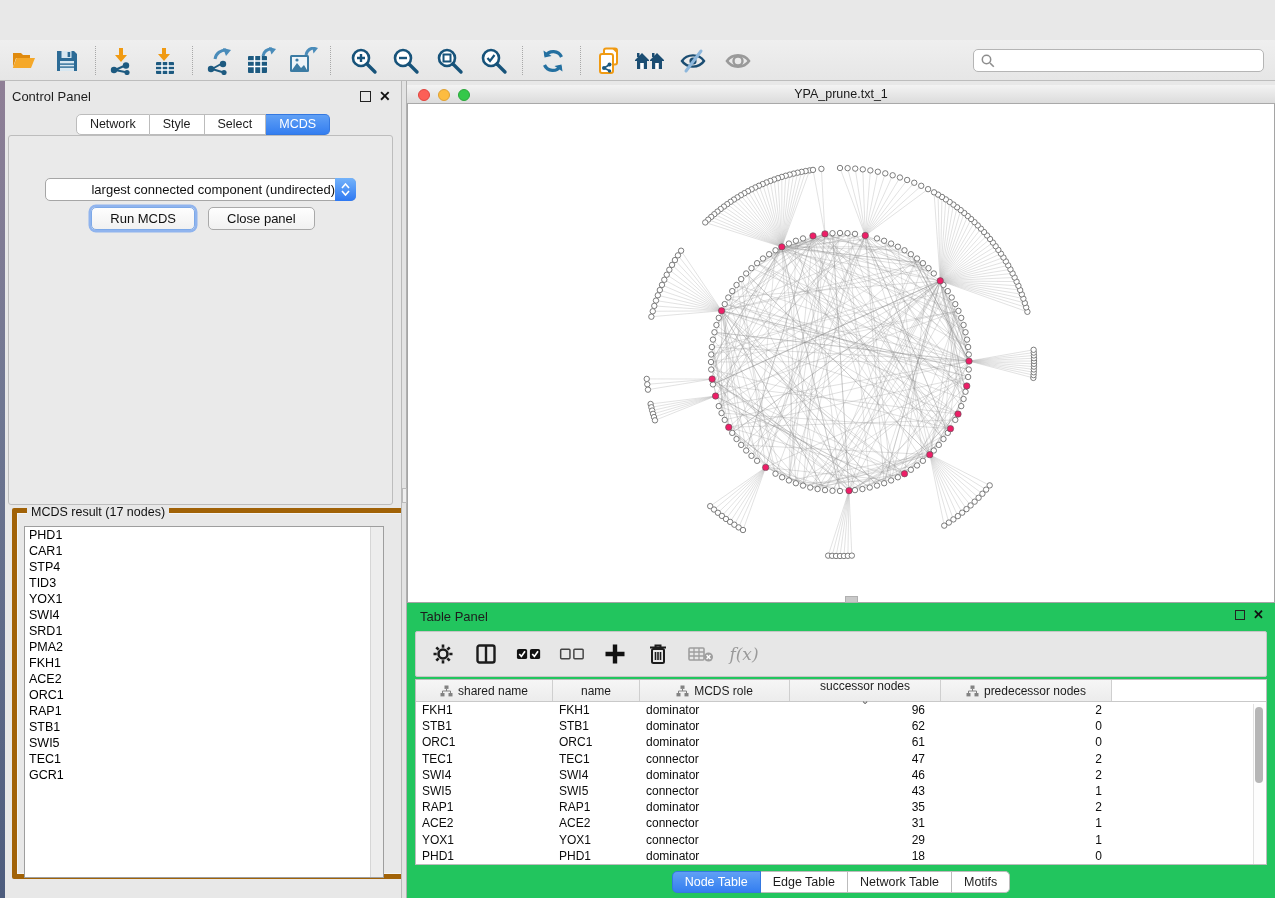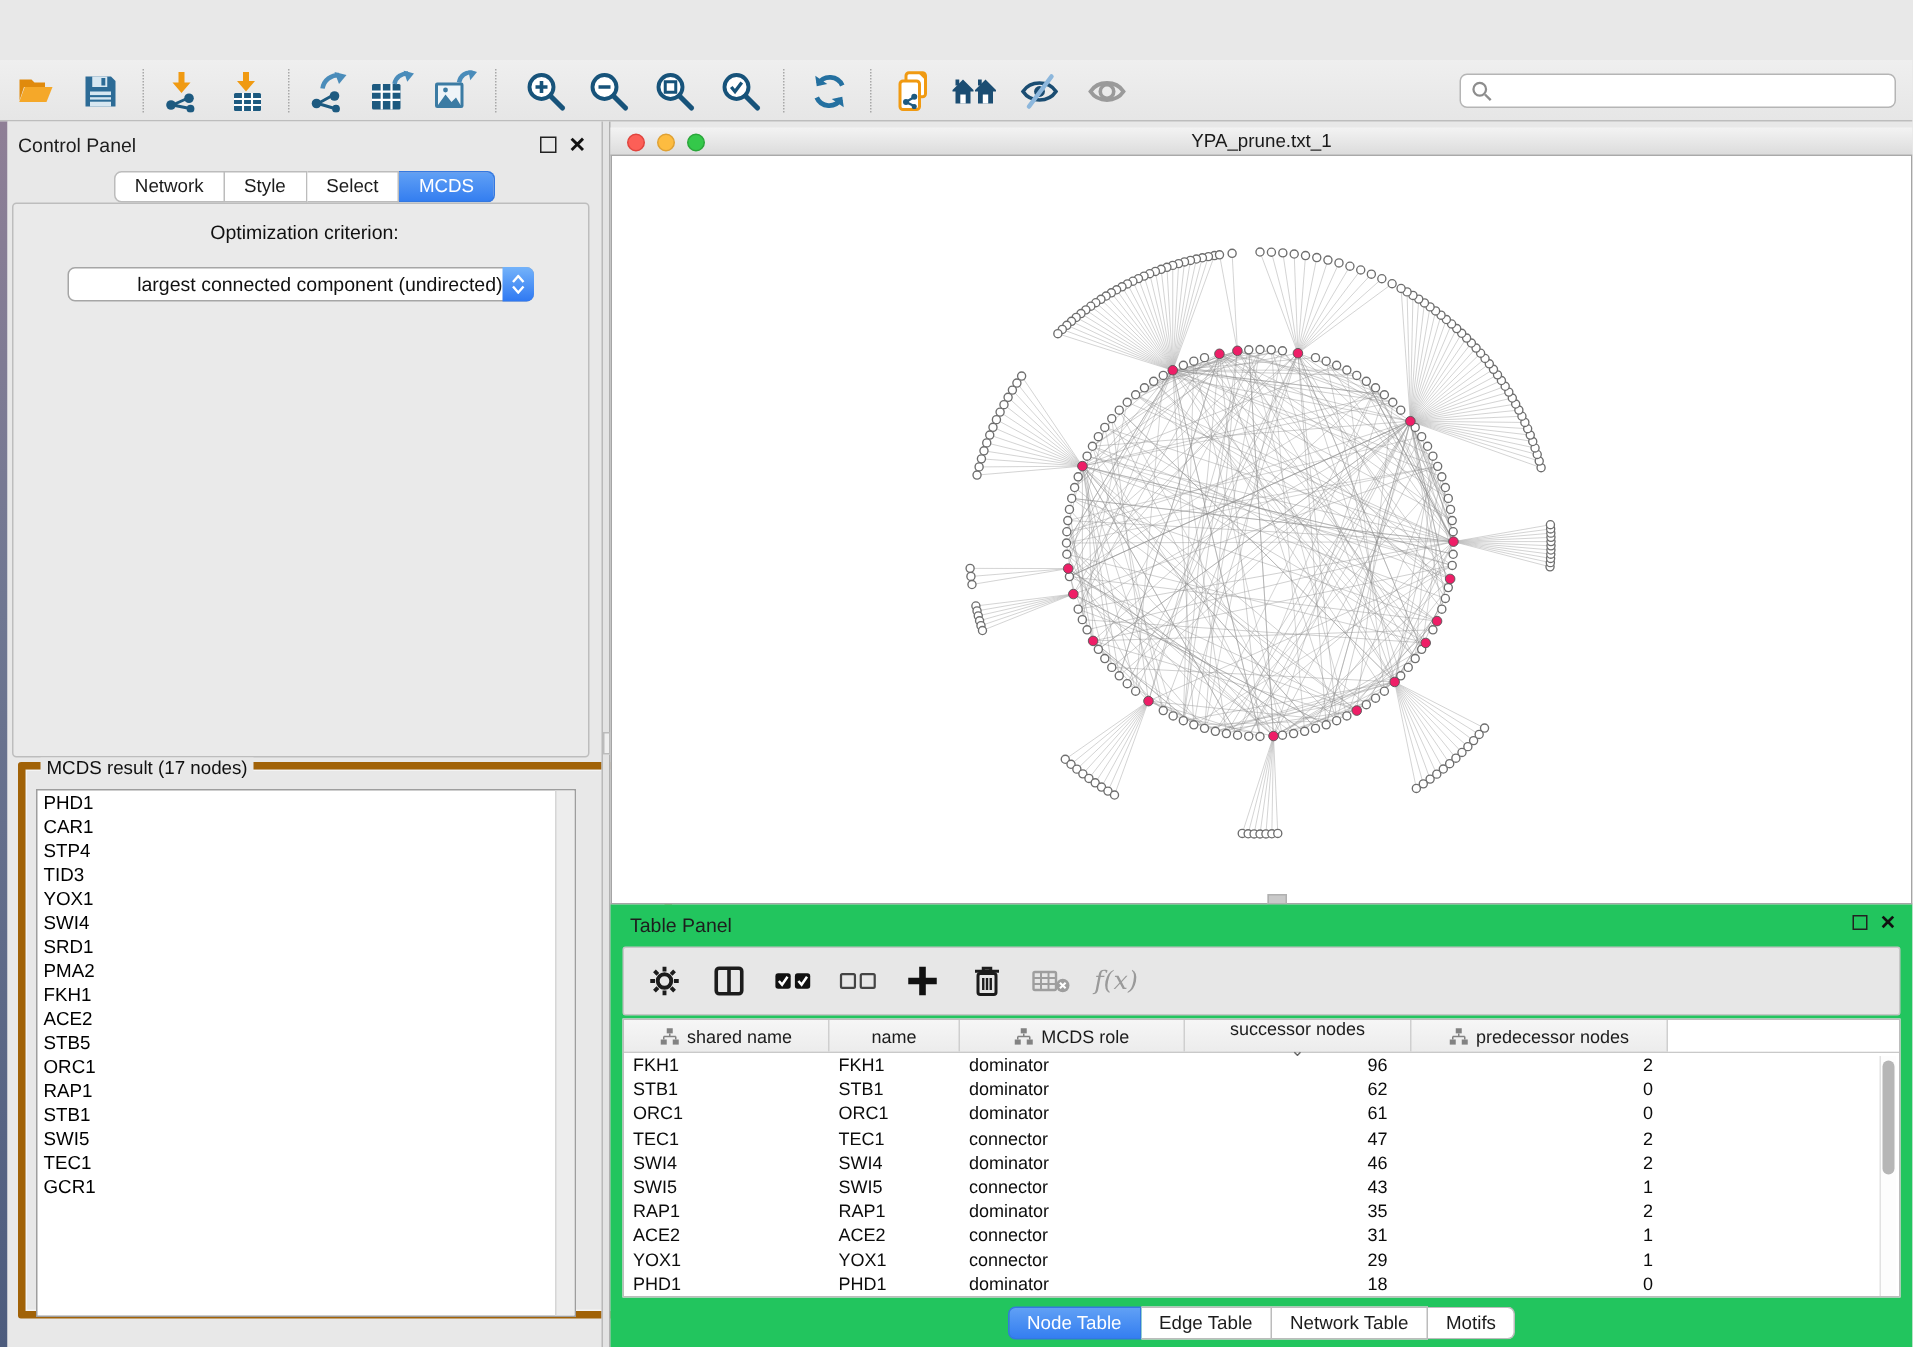--- a/index.html
+++ b/index.html
@@ -262,47 +262,49 @@
     <div class="cp-header">Control Panel</div>
     <div class="cp-float" style="left:355px"></div>
     <div class="cp-close" style="left:374px">✕</div>
     <div class="cp-tabs" id="cp-tabs">
         <div class="cp-tab">Network</div>
         <div class="cp-tab">Style</div>
         <div class="cp-tab">Select</div>
         <div class="cp-tab active">MCDS</div>
       </div>
     <div class="cp-box"></div>
-    <div class="opt-label">Optimization criterion:</div>
     <div class="mcds-select">
       <span class="sel-text">largest connected component (undirected)</span>
       <span class="sel-stepper">
         <svg width="9" height="6" viewBox="0 0 9 6">
             <path d="M1 5l3.5-4L8 5" fill="none" stroke="#fff" stroke-width="1.6"></path>
           </svg>
         <svg width="9" height="6" viewBox="0 0 9 6">
             <path d="M1 1l3.5 4L8 1" fill="none" stroke="#fff" stroke-width="1.6"></path>
           </svg>
       </span>
+    </div>
+    <div class="cp-buttons">
+      <button class="btn focused">Run MCDS</button>
+      <button class="btn">Close panel</button>
     </div>
     <div class="group-box">
       <div class="group-label">MCDS result (17 nodes)</div>
       <div class="mcds-list" id="mcds-list">
         <div class="scroll-track"></div>
       <div class="mcds-item">PHD1</div>
           <div class="mcds-item">CAR1</div>
           <div class="mcds-item">STP4</div>
           <div class="mcds-item">TID3</div>
           <div class="mcds-item">YOX1</div>
           <div class="mcds-item">SWI4</div>
           <div class="mcds-item">SRD1</div>
           <div class="mcds-item">PMA2</div>
           <div class="mcds-item">FKH1</div>
           <div class="mcds-item">ACE2</div>
-          <div class="mcds-item">STB5</div>
           <div class="mcds-item">ORC1</div>
           <div class="mcds-item">RAP1</div>
           <div class="mcds-item">STB1</div>
           <div class="mcds-item">SWI5</div>
           <div class="mcds-item">TEC1</div>
           <div class="mcds-item">GCR1</div>
         </div>
     </div>
   </div>
   <div class="v-splitter">

